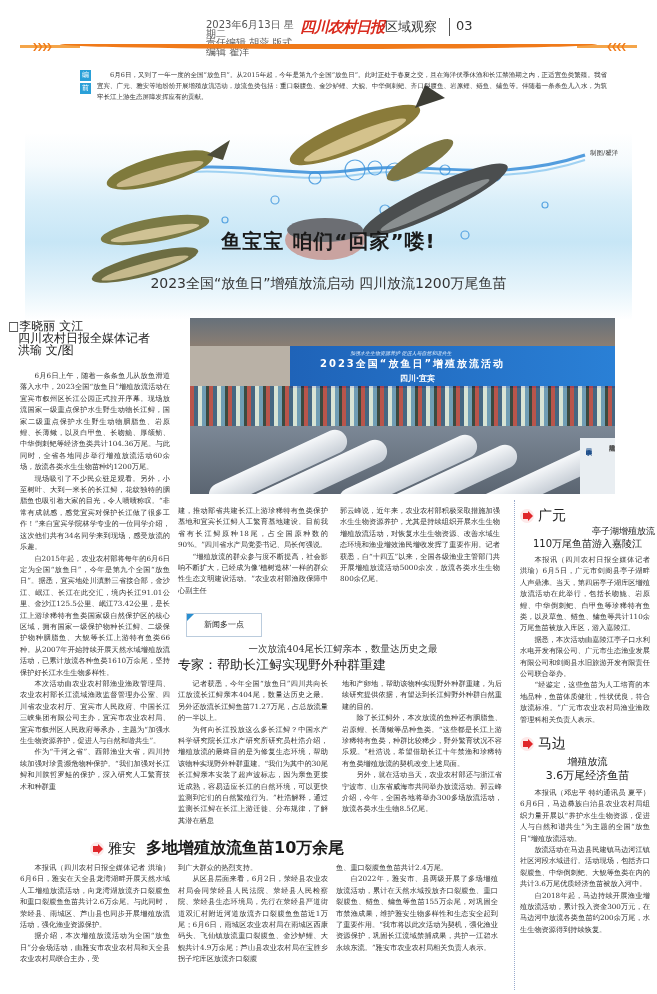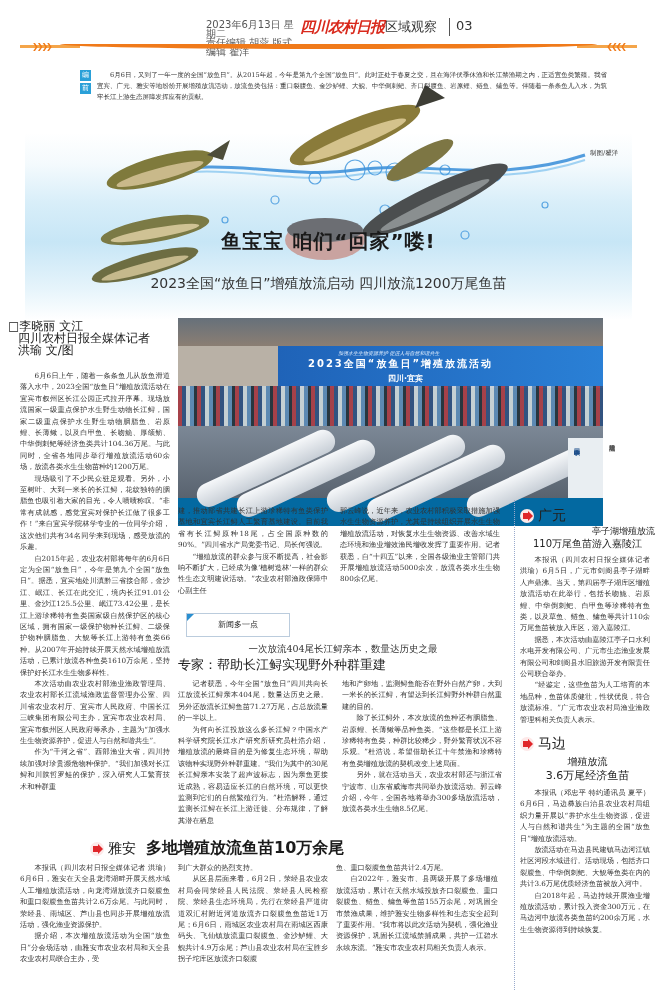--- a/index.html
+++ b/index.html
@@ -33,41 +33,41 @@
   .title-main { left: 0; top: 228px; width: 657px; text-align: center; font-size: 20px; font-weight: bold; color: #1a1a1a; letter-spacing: 1px; }
   .title-sub { left: 0; top: 275px; width: 657px; text-align: center; font-size: 14px; color: #333; }
 
   
   .col-text { font-family: "DejaVu Serif", serif; font-size: 7.2px; line-height: 11.4px; color: #333; text-align: justify; }
   .col-text p { text-indent: 2em; }
   .byline { left: 8px; top: 320px; width: 150px; font-size: 12px; line-height: 12px; color: #222; }
   .byline .l2 { padding-left: 10px; }
   .col1 { left: 20px; top: 370px; width: 150px; }
 
-  .photo { left: 178px; top: 318px; width: 425px; height: 208px; overflow: hidden; background: #0369a1; }
+  .photo { left: 190px; top: 318px; width: 425px; height: 176px; overflow: hidden; background: #86efac; }
   .photo .crowdtop { position: absolute; left: 0; top: 0; width: 100%; height: 28px; background: linear-gradient(180deg, #66707a, #8b7e73); }
   .photo .wall { position: absolute; left: 0; top: 28px; width: 100px; height: 40px; background: #b9b1a6; }
   .photo .banner { position: absolute; left: 100px; top: 28px; width: 325px; height: 42px; background: linear-gradient(90deg, #1f63b8, #2a80d6); }
   .photo .banner .slogan { position: absolute; left: 60px; top: 4px; font-size: 5px; color: #e9f3ff; font-style: italic; }
   .photo .banner .btitle { position: absolute; left: 30px; top: 11px; font-size: 10px; font-weight: bold; color: #fff; letter-spacing: 2px; white-space: nowrap; }
   .photo .banner .bplace { position: absolute; left: 110px; top: 27px; font-size: 8px; font-weight: bold; color: #fff; }
   .photo .crowd { position: absolute; left: 0; top: 68px; width: 100%; height: 40px;
     background: repeating-linear-gradient(90deg, #c23a3a 0 4px, #3a4f7a 4px 8px, #e7e2dc 8px 12px, #6c8fb6 12px 16px, #2e2e2e 16px 19px); opacity: .85; }
   .photo .ground { position: absolute; left: 0; top: 108px; width: 100%; height: 72px; background: linear-gradient(180deg, #7c8896, #59636f); }
   .photo .pipe { position: absolute; height: 24px; width: 150px; border-radius: 12px; background: linear-gradient(180deg, #f6f8fa, #c7ced6); transform: rotate(-25deg); transform-origin: left center; }
   .photo .truck { position: absolute; left: 390px; top: 120px; width: 48px; height: 60px; background: #e9eef2; }
   .photo .truck .label { position: absolute; top: 6px; left: 4px; font-size: 6px; color: #1c4d8a; font-weight: bold; writing-mode: vertical-rl; }
   .photo-caption { left: 606px; top: 440px; width: 10px; font-size: 6px; line-height: 7px; color: #555; writing-mode: vertical-rl; }
 
   .col2 { left: 178px; top: 505px; width: 150px; }
   .col3 { left: 340px; top: 505px; width: 160px; }
 
   .sidebar-divider { left: 514px; top: 500px; width: 0; height: 490px; border-left: 1px dotted #9ac; }
 
-  .news-box { left: 186px; top: 613px; width: 104px; height: 24px; border: 1px solid #bcd; background: #fff; padding-left: 11px; }
+  .news-box { left: 186px; top: 613px; width: 76px; height: 24px; border: 1px solid #bcd; background: #fff; padding-left: 11px; }
   .news-box .corner { position: absolute; left: 0; top: 0; width: 0; height: 0; border-top: 7px solid #2a8fd0; border-right: 7px solid transparent; }
   .news-box .label { position: absolute; left: 0; top: 5px; width: 100%; text-align: center; font-size: 8px; color: #222; }
 
   .sub-head1 { left: 178px; top: 643px; width: 330px; text-align: center; font-family: "DejaVu Serif", serif; font-size: 9.5px; color: #333; }
   .sub-head2 { left: 178px; top: 656px; width: 330px; text-align: left; font-size: 13px; color: #222; }
   .col4 { left: 178px; top: 678px; width: 150px; }
   .col5 { left: 342px; top: 678px; width: 160px; }
 
   
   .region-label { font-size: 14px; color: #222; }
@@ -228,21 +228,21 @@
   <div class="label">新闻多一点</div>
 </div>
 
 <div class="abs sub-head1">一次放流404尾长江鲟亲本，数量达历史之最</div>
 <div class="abs sub-head2">专家：帮助长江鲟实现野外种群重建</div>
 <div class="abs col-text col4">
   <p>记者获悉，今年全国“放鱼日”四川共向长江放流长江鲟亲本404尾，数量达历史之最。另外还放流长江鲟鱼苗71.27万尾，占总放流量的一半以上。</p>
   <p>为何向长江投放这么多长江鲟？中国水产科学研究院长江水产研究所研究员杜浩介绍，增殖放流的最终目的是为修复生态环境，帮助该物种实现野外种群重建。“我们为其中的30尾长江鲟亲本安装了超声波标志，因为亲鱼更接近成熟，容易适应长江的自然环境，可以更快监测到它们的自然繁殖行为。”杜浩解释，通过监测长江鲟在长江上游迁徙、分布规律，了解其潜在栖息</p>
 </div>
 <div class="abs col-text col5">
-  <p style="text-indent:0">地和产卵地，监测鲟鱼能否在野外自然产卵，大到一米长的长江鲟，有望达到长江鲟野外种群自然重建的目的。</p>
+  <p style="text-indent:0">地和产卵地，帮助该物种实现野外种群重建，为后续研究提供依据，有望达到长江鲟野外种群自然重建的目的。</p>
   <p>除了长江鲟外，本次放流的鱼种还有胭脂鱼、岩原鲤、长薄鳅等品种鱼类。“这些都是长江上游珍稀特有鱼类，种群比较稀少，野外繁育状况不容乐观。”杜浩说，希望借助长江十年禁渔和珍稀特有鱼类增殖放流的契机改变上述局面。</p>
   <p>另外，就在活动当天，农业农村部还与浙江省宁波市、山东省威海市共同举办放流活动。郭云峰介绍，今年，全国各地将举办300多场放流活动，放流各类水生生物8.5亿尾。</p>
 </div>
 
 <div class="abs gy-head">
   <span class="arrow-icon"></span><span class="region-label">广元</span>
 </div>
 <div class="abs gy-title1">亭子湖增殖放流</div>
 <div class="abs gy-title2">110万尾鱼苗游入嘉陵江</div>
 <div class="abs col-text gy-text">

